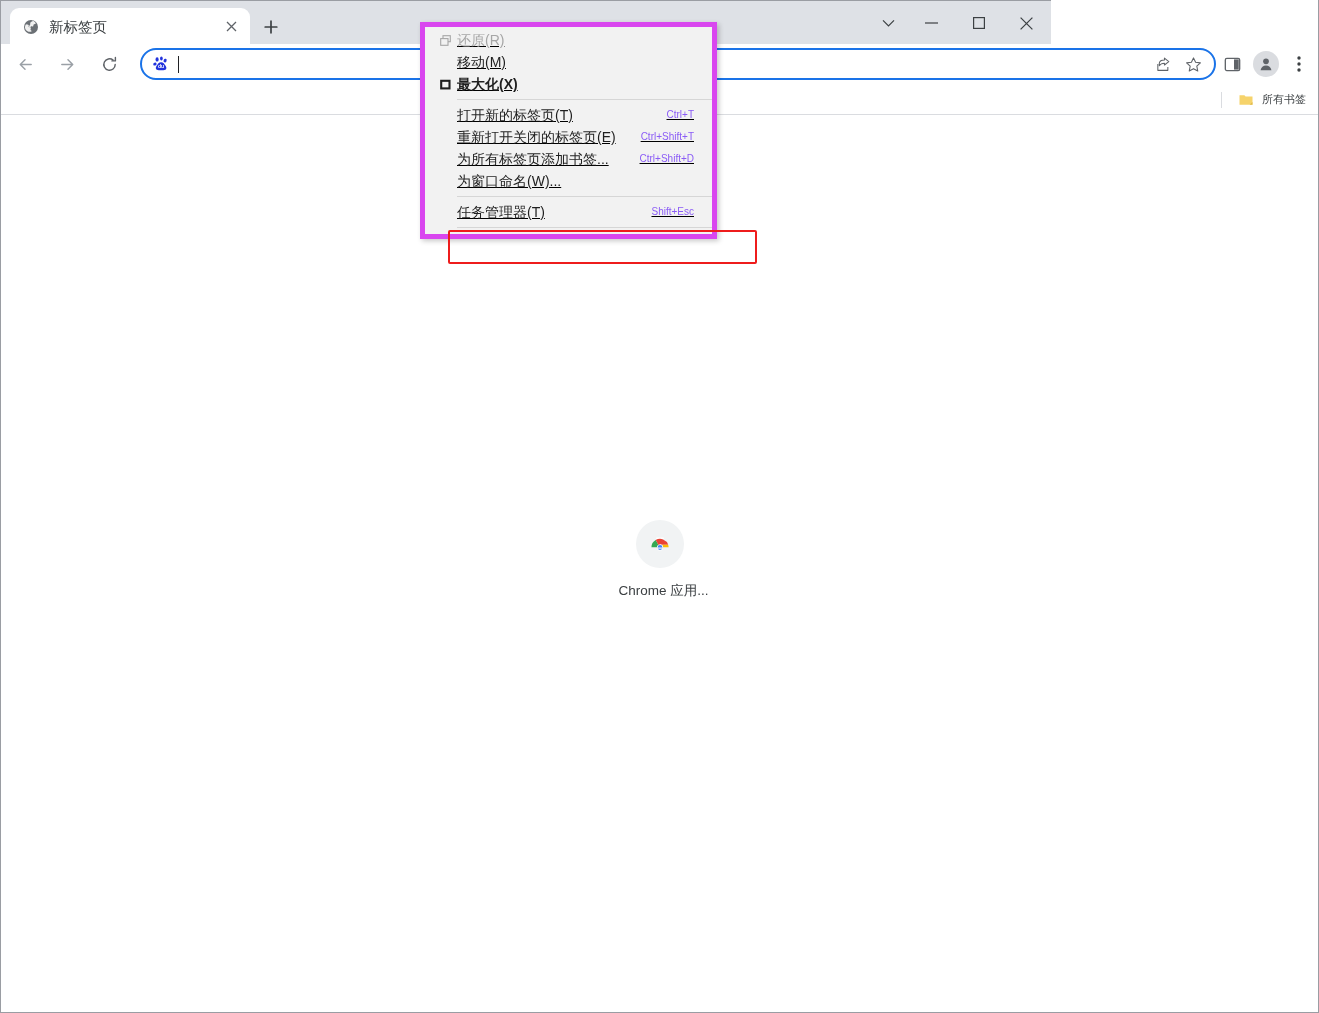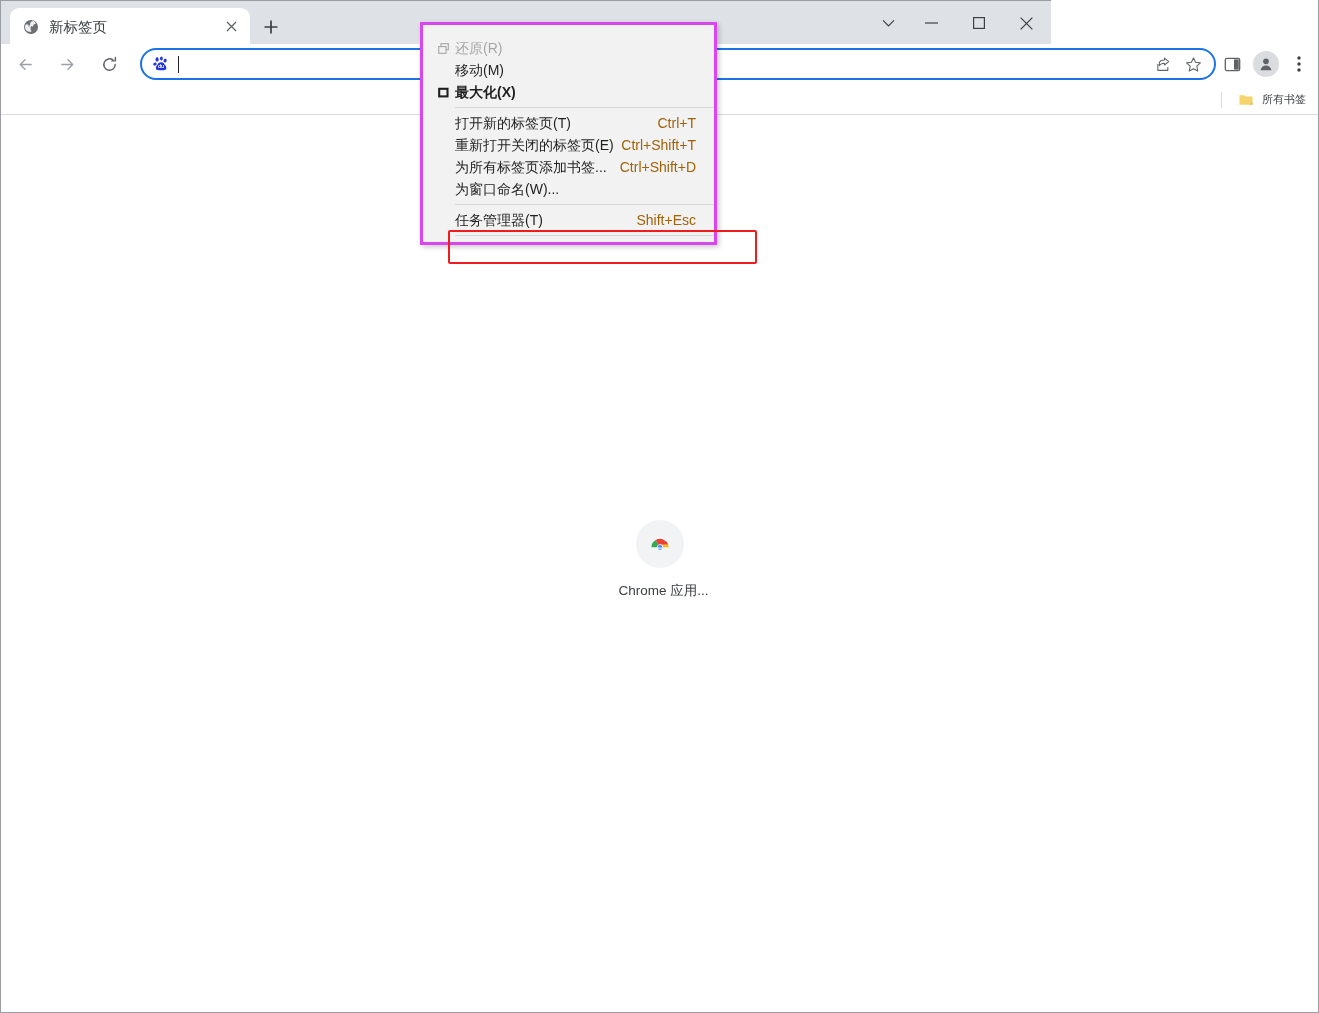--- a/index.html
+++ b/index.html
@@ -289,25 +289,26 @@
     white-space: nowrap;
     margin-left: 7px;
   }
 
   
   #system-menu {
     position: absolute;
     left: 420px; top: 22px;
     width: 297px;
     background: #f2f2f2;
-    border: 3px solid #d946ef;
+    border: 5px solid #d946ef;
     box-shadow: 2px 2px 5px rgba(0,0,0,0.22);
     box-sizing: border-box;
-    padding: 12px 0 2px 0;
+    padding: 2px 0 2px 0;
     z-index: 50;
+    text-decoration: underline;
   }
   .menu-item {
     position: relative;
     height: 22px;
     display: flex;
     align-items: center;
     padding-left: 8px;
     box-sizing: border-box;
   }
   .menu-item .mi-icon {
@@ -320,22 +321,22 @@
   }
   .menu-item .mi-label {
     flex: 1 1 auto;
     font-size: 14px;
     color: #1f1f1f;
     line-height: 22px;
     white-space: nowrap;
   }
   .menu-item .mi-shortcut {
     flex: 0 0 auto;
-    font-size: 14px;
-    color: #a16207;
+    font-size: 10px;
+    color: #8b5cf6;
     line-height: 22px;
     white-space: nowrap;
     padding-right: 18px;
   }
   .menu-item.disabled .mi-label,
   .menu-item.disabled .mi-icon { color: #a6a6a6; }
   .menu-item.bold .mi-label { font-weight: bold; }
   .menu-separator {
     height: 1px;
     background: #d6d6d6;

